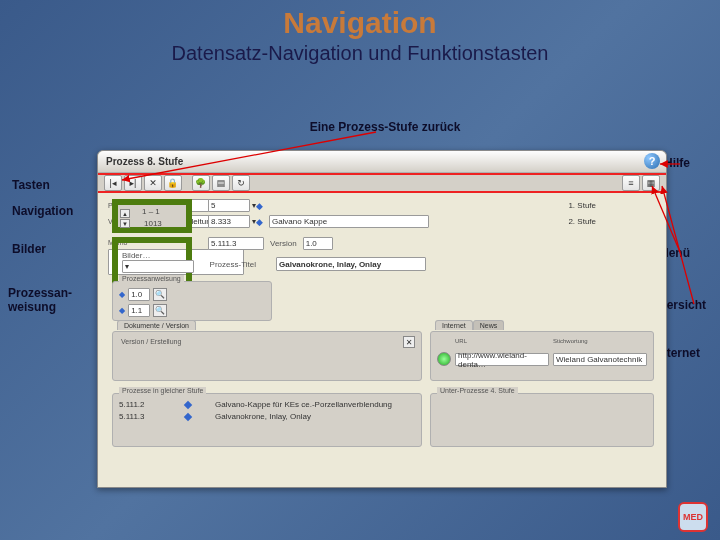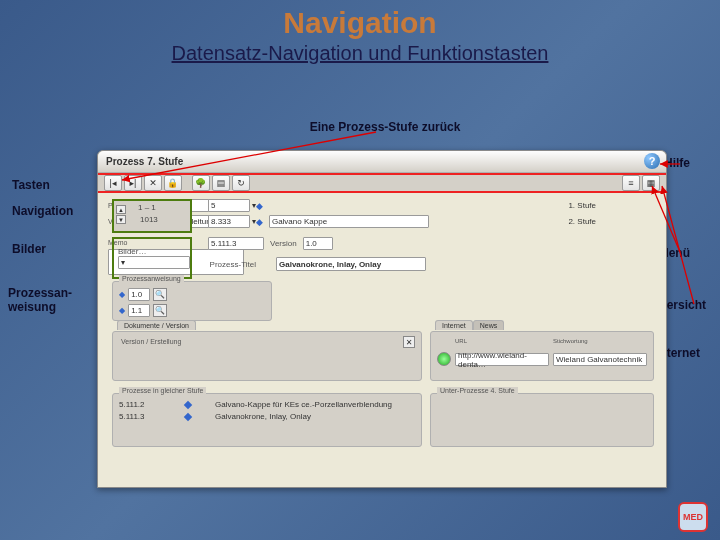--- a/index.html
+++ b/index.html
@@ -17,21 +17,20 @@
     font-size: 30px;
     font-weight: bold;
     margin-top: 6px;
   }
   .slide-sub {
     text-align: center;
     font-family: "Comic Sans MS", cursive, sans-serif;
     color: #1a1a4a;
     font-size: 20px;
     margin-top: 2px;
-    text-decoration: underline;
   }
   .caption {
     position: absolute;
     font-size: 12px;
     font-weight: bold;
     color: #0d0d2a;
     white-space: nowrap;
   }
   .window {
     position: absolute;
@@ -67,21 +66,21 @@
   }
   .tbtn {
     width: 18px; height: 16px;
     background: linear-gradient(#fdfdfd,#e4e4e4);
     border: 1px solid #9a9a9a;
     border-radius: 2px;
     display: flex; align-items: center; justify-content: center;
     font-size: 9px; color: #333;
   }
   .toolbar .spacer { flex: 1; }
-  .hi-red { border: 2px solid #4d7c0f; }
+  .hi-red { border: 6px solid #4d7c0f; }
   .body-area { position: relative; height: calc(100% - 42px); padding: 6px 10px; font-size: 9px; color: #333; }
   .row-nav {
     position: absolute; left: 14px; top: 6px; width: 80px; height: 34px;
     background: #d4d0c8;
   }
   .row-nav .rec {
     position: absolute; left: 24px; top: 2px; font-size: 8px; color: #444;
   }
   .row-nav .id {
     position: absolute; left: 26px; top: 14px; font-size: 8px; color: #444;
@@ -163,21 +162,21 @@
 <div class="caption" style="left:12px; top:242px;">Bilder</div>
 <div class="caption" style="left:8px; top:286px; white-space:pre;">Prozessan-
 weisung</div>
 <div class="caption" style="right:30px; top:156px;">Hilfe</div>
 <div class="caption" style="right:30px; top:246px;">Menü</div>
 <div class="caption" style="right:14px; top:298px;">Übersicht</div>
 <div class="caption" style="right:20px; top:346px;">Internet</div>
 
 <div class="window">
   <div class="titlebar">
-    <span class="title">Prozess 7. Stufe</span>
+    <span class="title">Prozess 8. Stufe</span>
     <div class="help">?</div>
   </div>
   <div class="toolbar hi-red" style="border:2px solid #e22; border-left:none; border-right:none;">
     <div class="tbtn">|◂</div>
     <div class="tbtn">▸|</div>
     <div class="tbtn">✕</div>
     <div class="tbtn">🔒</div>
     <div style="width:6px"></div>
     <div class="tbtn">🌳</div>
     <div class="tbtn">▤</div>

